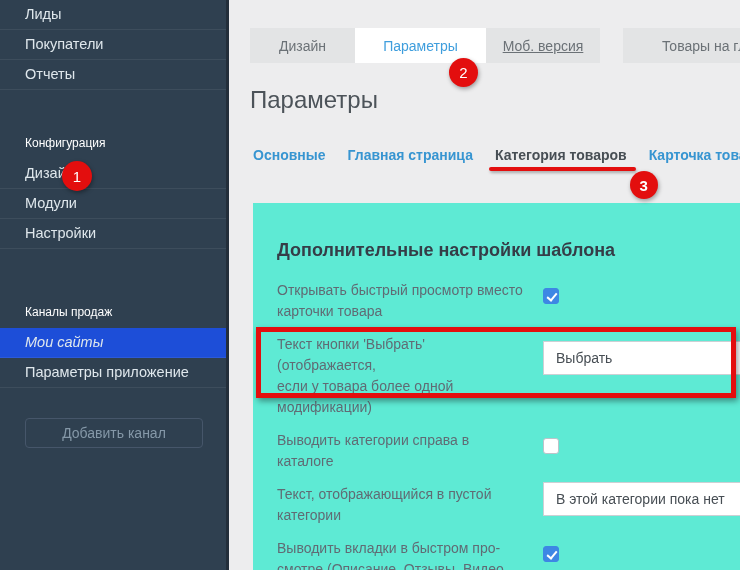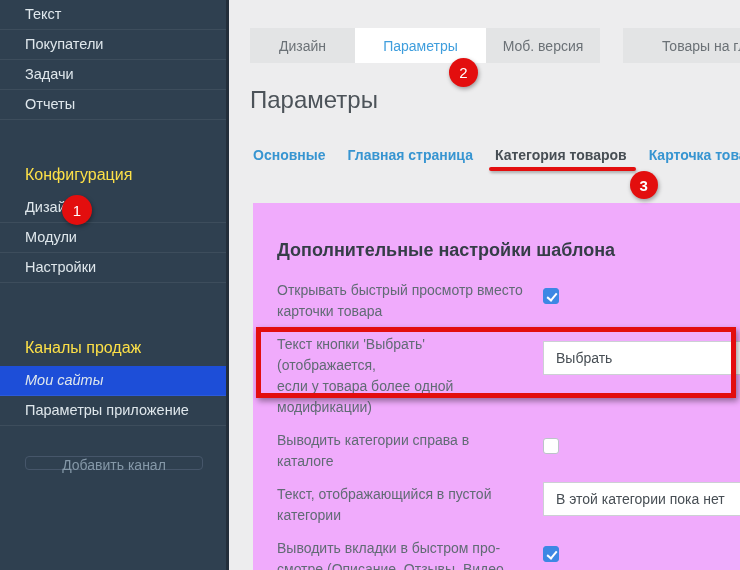--- a/index.html
+++ b/index.html
@@ -21,28 +21,28 @@
     padding: 7px 10px 7px 25px;
     font-size: 14.5px;
     color: #dfe7ec;
     border-bottom: 1px solid rgba(255,255,255,0.07);
     cursor: pointer;
     line-height: 15px;
   }
   .side-item.active { background: #1d4ed8; font-style: italic; }
   .side-header {
     padding: 46px 25px 9px 25px;
-    font-size: 16px;
-    color: #fde047;
+    font-size: 12px;
+    color: #ffffff;
   }
   .side-header.second { padding-top: 56px; }
   .add-channel {
     display: block;
     margin: 30px 0 0 25px;
-    width: 178px; height: 14px;
+    width: 178px; height: 30px;
     background: transparent;
     border: 1px solid #46566a;
     border-radius: 4px;
     color: #8598a8;
     font-size: 14px;
     font-family: "Liberation Sans", sans-serif;
     cursor: pointer;
   }
 
   
@@ -69,21 +69,21 @@
     height: 35px;
     display: flex; align-items: center; justify-content: center;
     background: #e3e4e5;
     color: #6b7176;
     font-size: 14px;
     cursor: pointer;
     position: relative;
   }
   .tab-design   { width: 105px; }
   .tab-params   { width: 131px; }
-  .tab-mobile   { width: 114px; }
+  .tab-mobile   { width: 114px; text-decoration: underline; }
   .tab-products { width: 170px; }
   .tab-spacer   { width: 23px; }
   .tab.active { background: #ffffff; color: #3f9edd; }
 
   
   .page-title {
     position: absolute; left: 250px; top: 86px;
     font-size: 24px; font-weight: 400;
     color: #4c5359;
   }
@@ -99,21 +99,21 @@
   .anno-line {
     position: absolute; left: -6px; right: -9px; top: 20px; height: 4px;
     background: #e30e0e; border-radius: 3px;
     box-shadow: 1px 2px 3px rgba(0,0,0,0.28);
   }
 
   
   .panel {
     position: absolute; left: 253px; top: 203px;
     width: 487px; height: 367px;
-    background: #f0abfc;
+    background: #5eead4;
     padding: 37px 0 0 24px;
   }
   .panel-heading {
     font-size: 18px; font-weight: 700; color: #353d47;
     margin-bottom: 19px;
   }
   .row { display: flex; margin-bottom: 12px; align-items: flex-start; }
   .row-label {
     width: 250px; flex-shrink: 0;
     font-size: 14px; line-height: 21px;
@@ -159,23 +159,22 @@
     border: 5px solid #e30e0e;
     box-shadow: 2px 3px 6px rgba(0,0,0,0.4);
     z-index: 20;
     pointer-events: none;
   }
 </style>
 </head>
 <body>
 
 <div class="sidebar">
-  <div class="side-item">Текст</div>
+  <div class="side-item">Лиды</div>
   <div class="side-item">Покупатели</div>
-  <div class="side-item">Задачи</div>
   <div class="side-item">Отчеты</div>
 
   <div class="side-header">Конфигурация</div>
   <div class="side-item">
     <span>Дизайн</span>
     <span class="badge badge-1">1</span>
   </div>
   <div class="side-item">Модули</div>
   <div class="side-item">Настройки</div>
 

